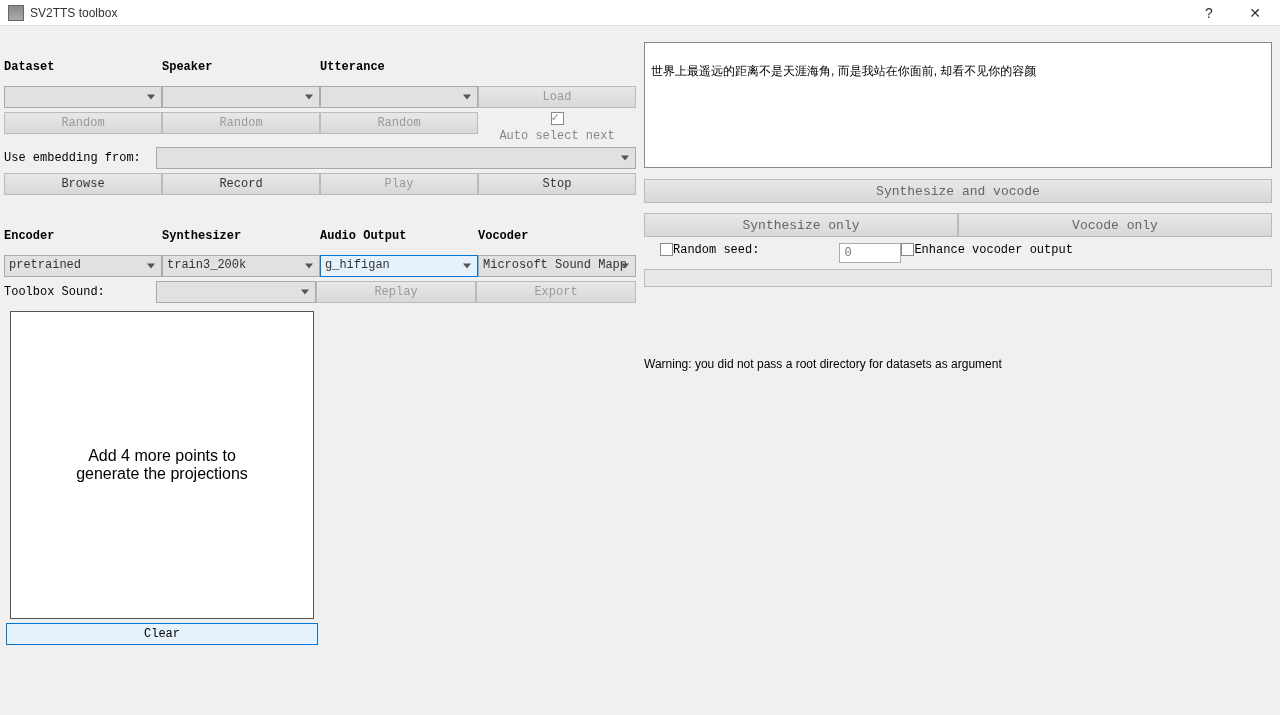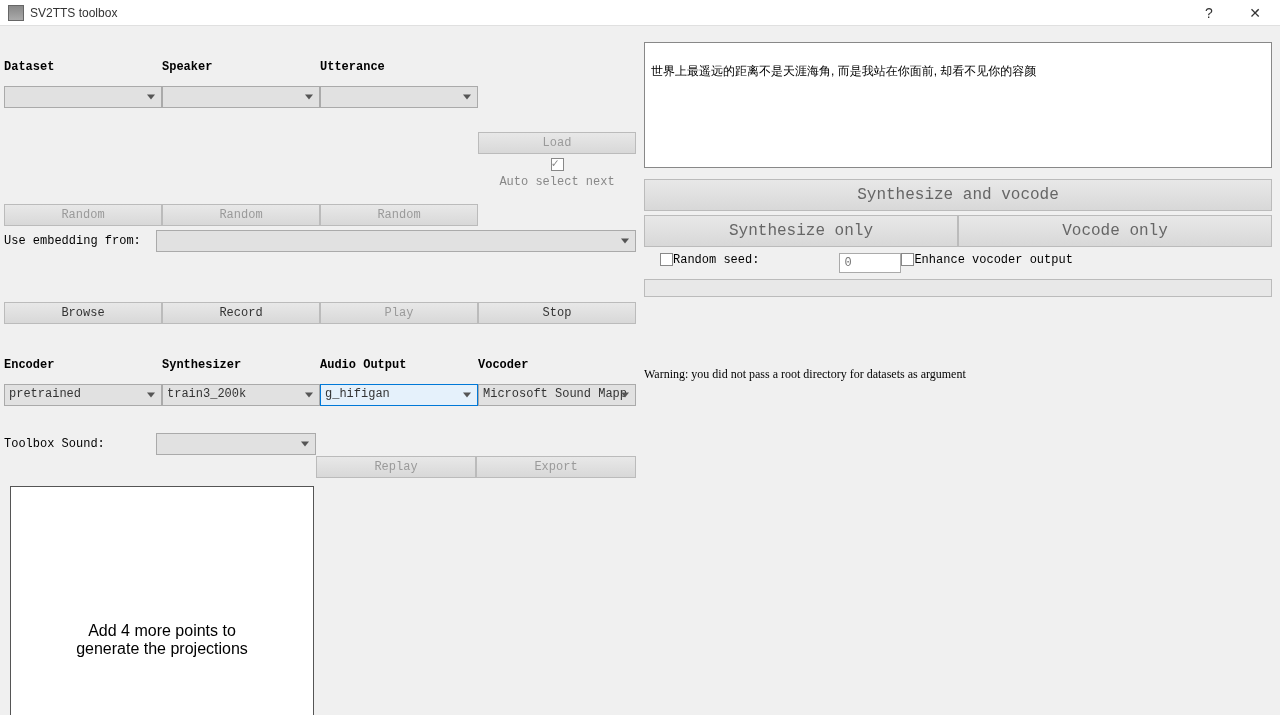--- a/index.html
+++ b/index.html
@@ -63,21 +63,20 @@
   background: #e1e1e1;
   font-family: "Courier New", monospace;
   font-size: 12px;
   color: #333;
 }
 button.btn {
   width: 100%;
   background: linear-gradient(#e8e8e8,#d8d8d8);
   border: 1px solid #bbb;
   cursor: pointer;
-  margin-top: 46px;
 }
 button.btn.disabled, .combo.disabled { color: #9a9a9a; }
 button.btn.focus { border: 1px solid #0078d7; background: #e5f1fb; color:#000;}
 
 .combo {
   width: 100%;
   position: relative;
   background: #e1e1e1;
   padding: 2px 20px 2px 4px;
   text-align: left;
@@ -148,38 +147,38 @@
   background: #fff;
   display: flex; align-items: center; justify-content: center;
   text-align: center;
   font-family: Arial, sans-serif;
   font-size: 16px;
   color: #000;
   margin: 8px 0 4px 6px;
 }
 
 .warning-text {
-  font-family: Liberation Serif, serif;
+  font-family: Liberation Sans, sans-serif;
   font-size: 12px;
   color: #000;
   padding-top: 70px;
 }
 
 .right-controls-row {
   display: flex; gap: 0;
   font-family: "Courier New", monospace;
   font-size: 12px; color: #000;
   margin: 6px 16px;
 }
 .right-btn {
-  height: 32px;
+  height: 24px;
   border: 1px solid #bbb;
   background: linear-gradient(#e8e8e8,#d8d8d8);
   font-family: "Courier New", monospace;
-  font-size: 16px;
+  font-size: 13px;
   color: #666;
   cursor: pointer;
 }
 </style>
 </head>
 <body>
 
 <div class="titlebar">
   <div class="app-icon"></div>
   <div class="title">SV2TTS toolbox</div>
@@ -276,21 +275,21 @@
     </div>
   </div>
 
   <div class="right-pane">
     <div style="height:12px"></div>
     <textarea class="textarea" style="">世界上最遥远的距离不是天涯海角, 而是我站在你面前, 却看不见你的容颜</textarea>
 
     <div style="margin-top:8px">
       <button class="right-btn" style="width:100%">Synthesize and vocode</button>
     </div>
-    <div class="row" style="margin-top:4px">
+    <div class="row" style="margin-top:10px">
       <button class="right-btn" style="flex:1">Synthesize only</button>
       <button class="right-btn" style="flex:1">Vocode only</button>
     </div>
 
     <div class="right-controls-row">
       <div class="checkbox"></div>
       <span>Random seed:</span>
       <div style="width:80px"></div>
       <input class="numinput" placeholder="0" style="">
       <div class="checkbox"></div>

